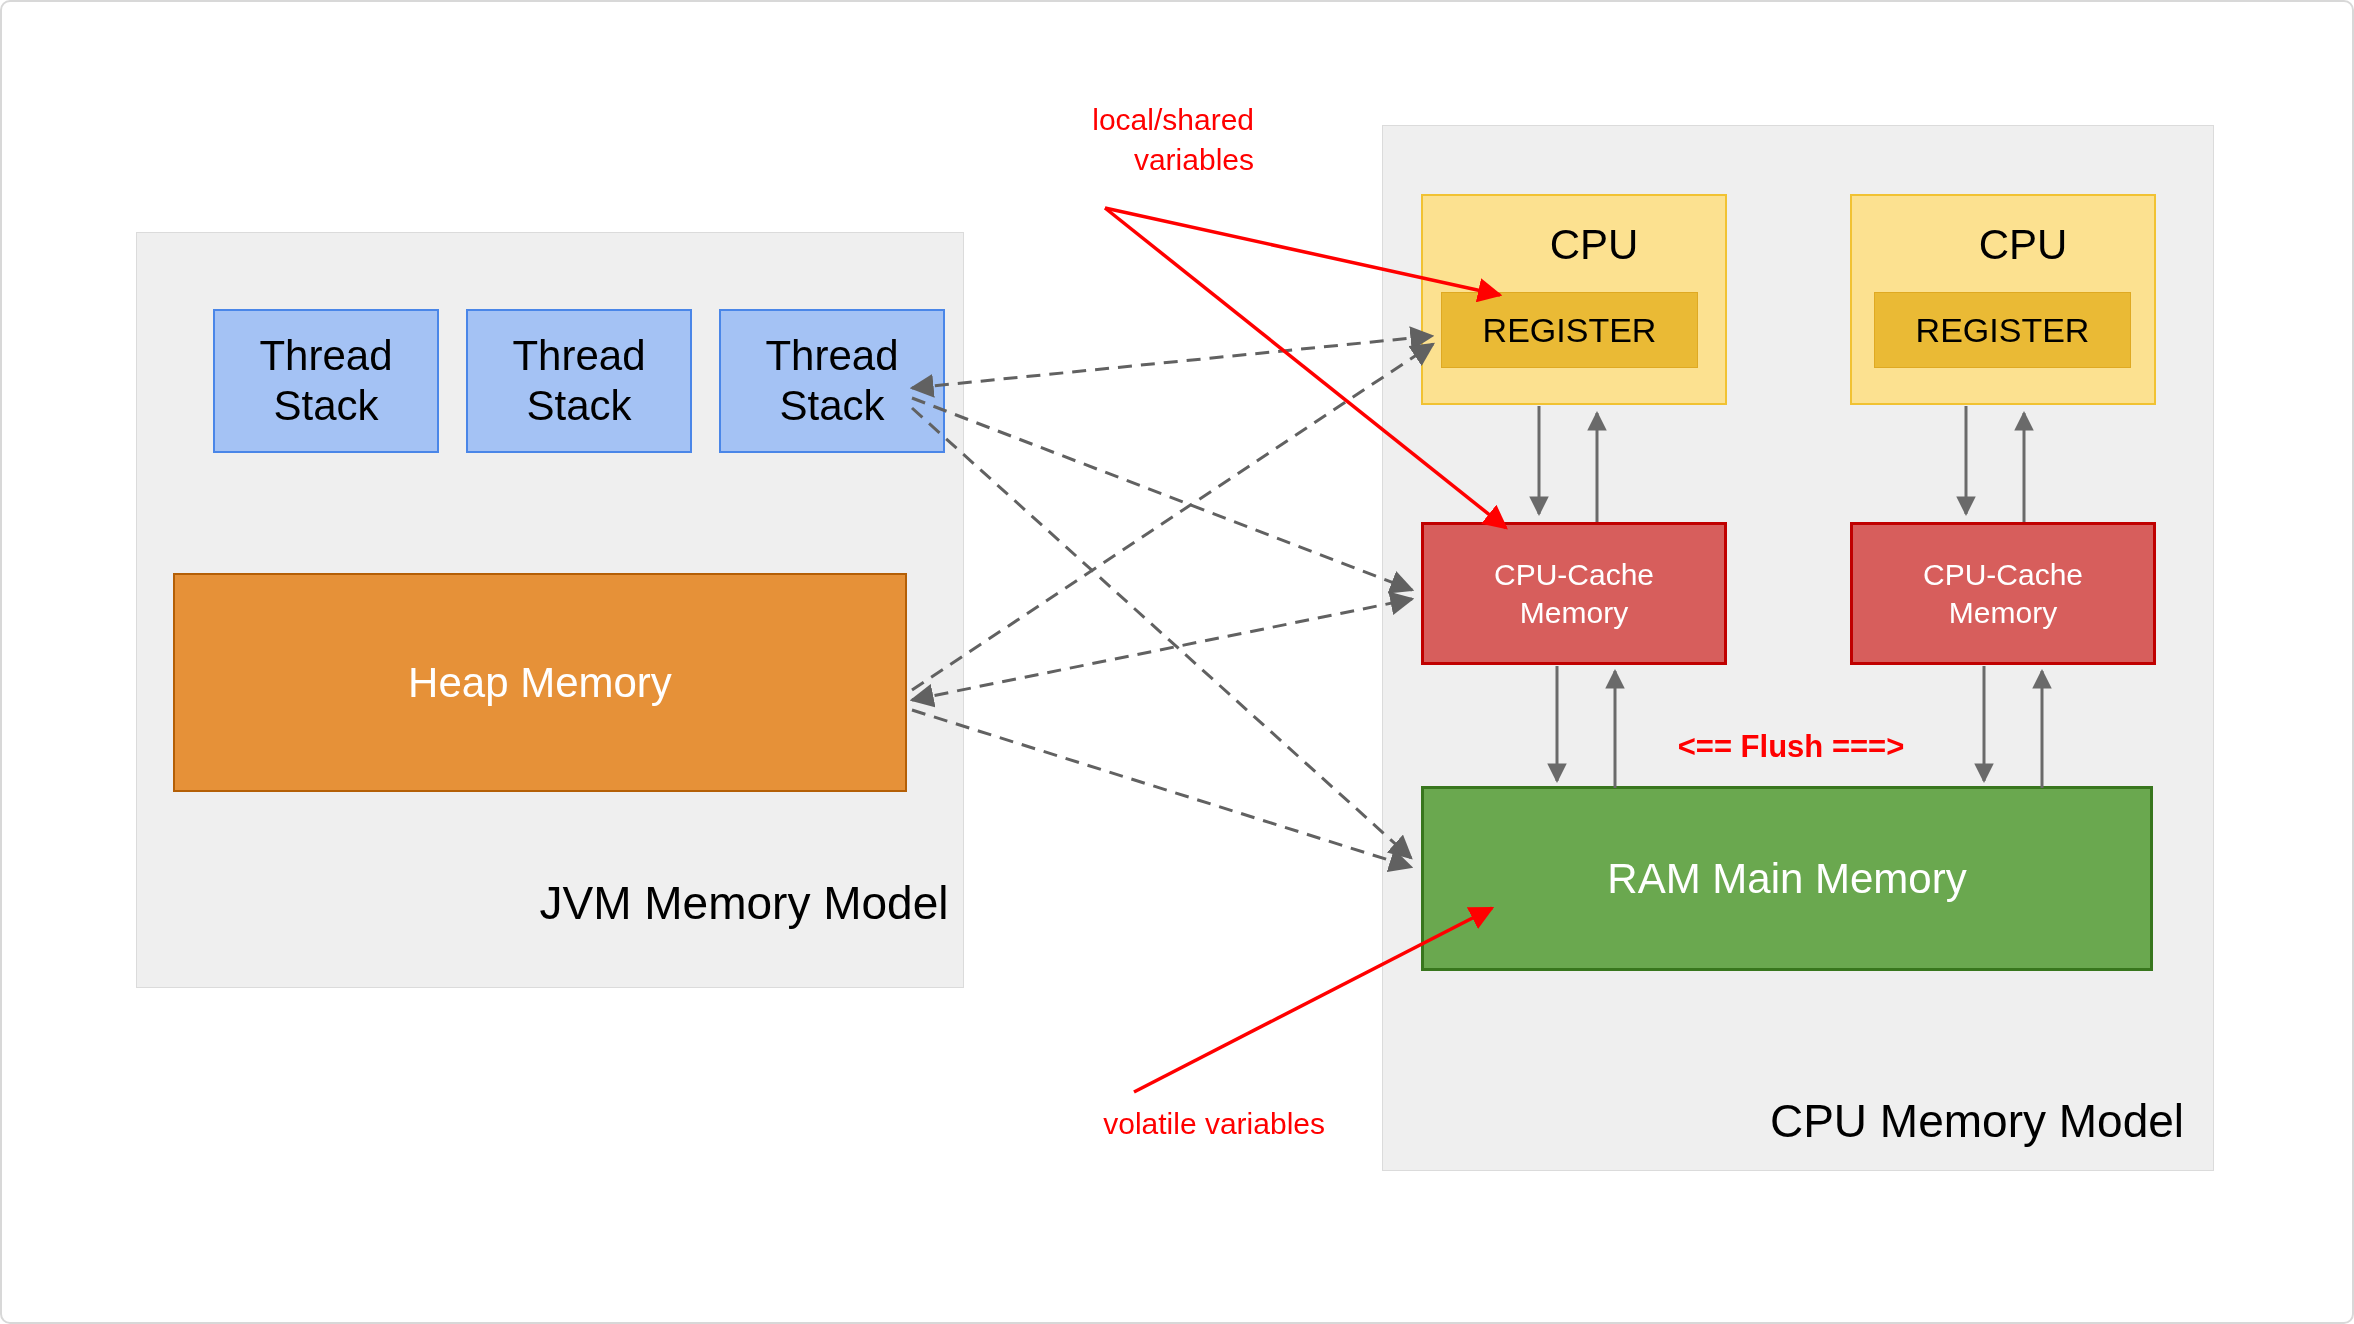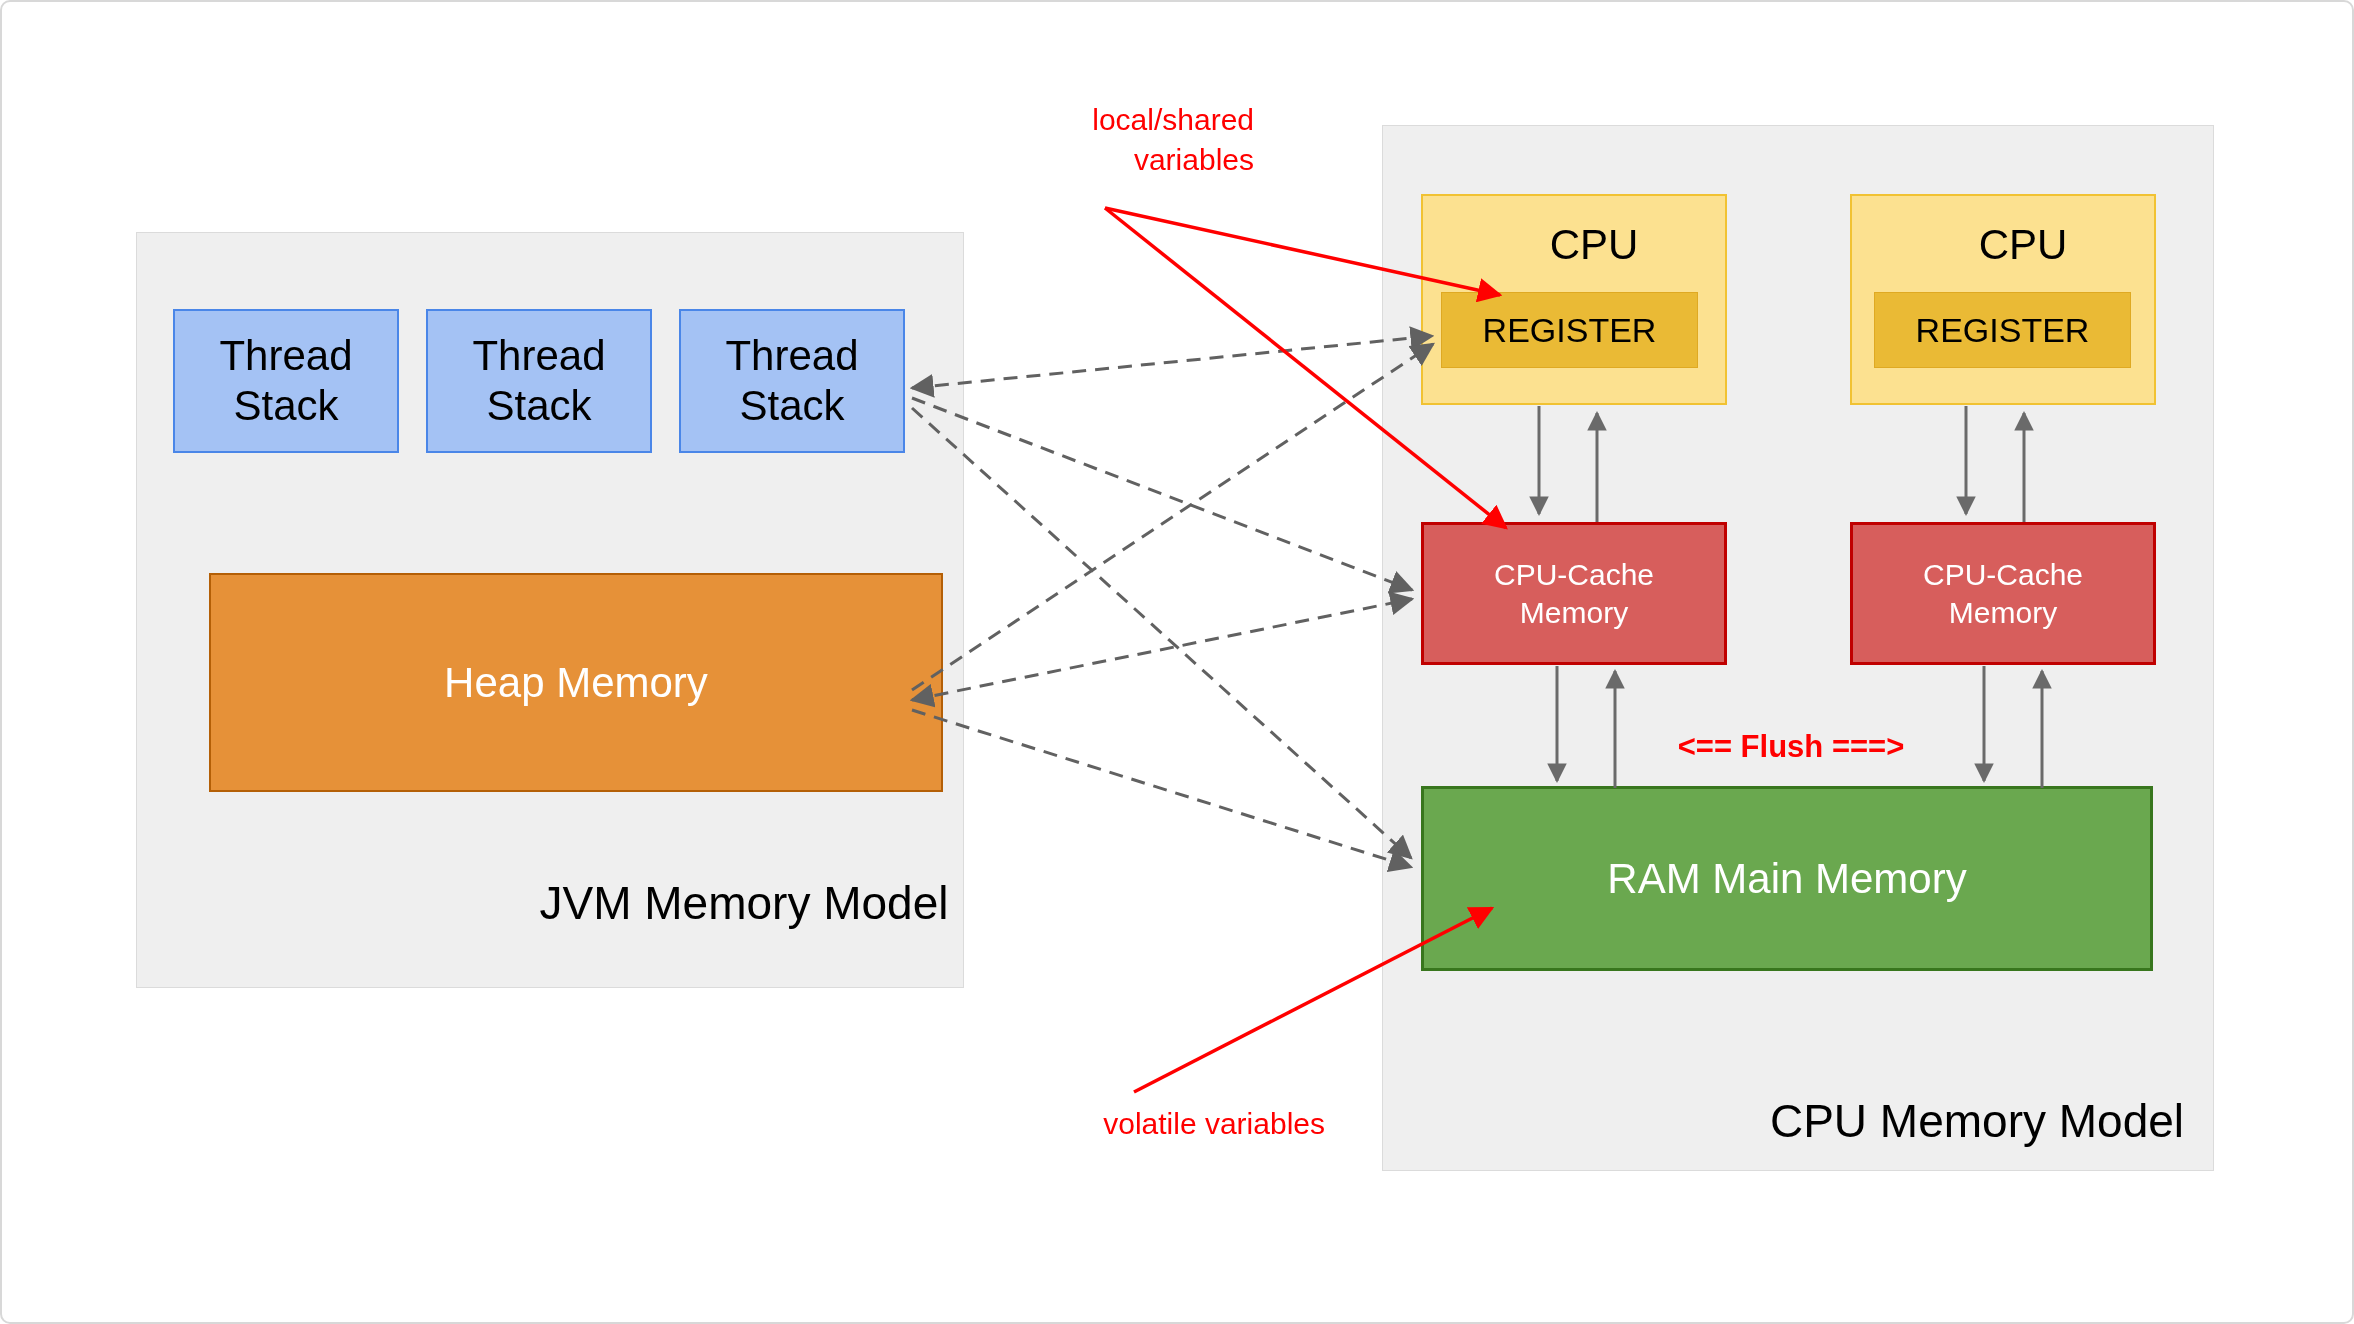--- a/index.html
+++ b/index.html
@@ -1,22 +1,22 @@
 <!DOCTYPE html>
 <html style="--container_fill: #efefef; --container_border: #dbdbdb; --thread_fill: #a4c2f4; --thread_border: #4a86e8; --heap_fill: #e69138; --heap_border: #b45f06; --cpu_fill: #fce190; --cpu_border: #f1c232; --register_fill: #eaba35; --register_border: #dfa922; --cache_fill: #d75e5c; --cache_border: #c00000; --ram_fill: #6aa84f; --ram_border: #38761d; --arrow_gray: #6a6a6a; --dash_gray: #616161; --red: #ff0000; --text_black: #000000;"><head>
 <meta charset="utf-8">
 <style>
   html,body{margin:0;padding:0;background:#ffffff;font-family:"Liberation Sans","DejaVu Sans",sans-serif;}
   .stage{position:relative;width:2354px;height:1324px;background:#ffffff;border:2px solid #d8d8d8;
          border-radius:10px;box-sizing:border-box;overflow:hidden;}
   .abs{position:absolute;box-sizing:border-box;}
   .container{background:var(--container_fill);border:1px solid var(--container_border);}
   .flexc{display:flex;align-items:center;justify-content:center;text-align:center;white-space:pre-line;}
-  .thread{background:var(--thread_fill);border:2px solid var(--thread_border);font-size:42px;line-height:50px;color:var(--text_black);}
-  .heap{background:var(--heap_fill);border:2px solid var(--heap_border);font-size:42px;color:#ffffff;margin-left:36px;}
+  .thread{background:var(--thread_fill);border:2px solid var(--thread_border);font-size:42px;line-height:50px;color:var(--text_black);margin-left:40px;}
+  .heap{background:var(--heap_fill);border:2px solid var(--heap_border);font-size:42px;color:#ffffff;}
   .cpu{background:var(--cpu_fill);border:2px solid var(--cpu_border);}
   .cpu-label{font-size:42px;color:var(--text_black);text-align:center;padding-left:40px;}
   .register{background:var(--register_fill);border:1px solid var(--register_border);font-size:34px;color:var(--text_black);}
   .cache{background:var(--cache_fill);border:3px solid var(--cache_border);font-size:30px;line-height:38px;color:#ffffff;}
   .ram{background:var(--ram_fill);border:3px solid var(--ram_border);font-size:42px;color:#ffffff;}
   .model-title{font-size:46px;color:var(--text_black);text-align:center;}
   .red-note{color:var(--red);font-size:30px;line-height:40px;font-weight:500;text-align:right;white-space:pre-line;}
   .flush{color:var(--red);font-size:31px;font-weight:600;text-align:center;}
   svg.overlay{position:absolute;left:0;top:0;pointer-events:none;}
   .sg{stroke:var(--arrow_gray);stroke-width:3;fill:none;}

